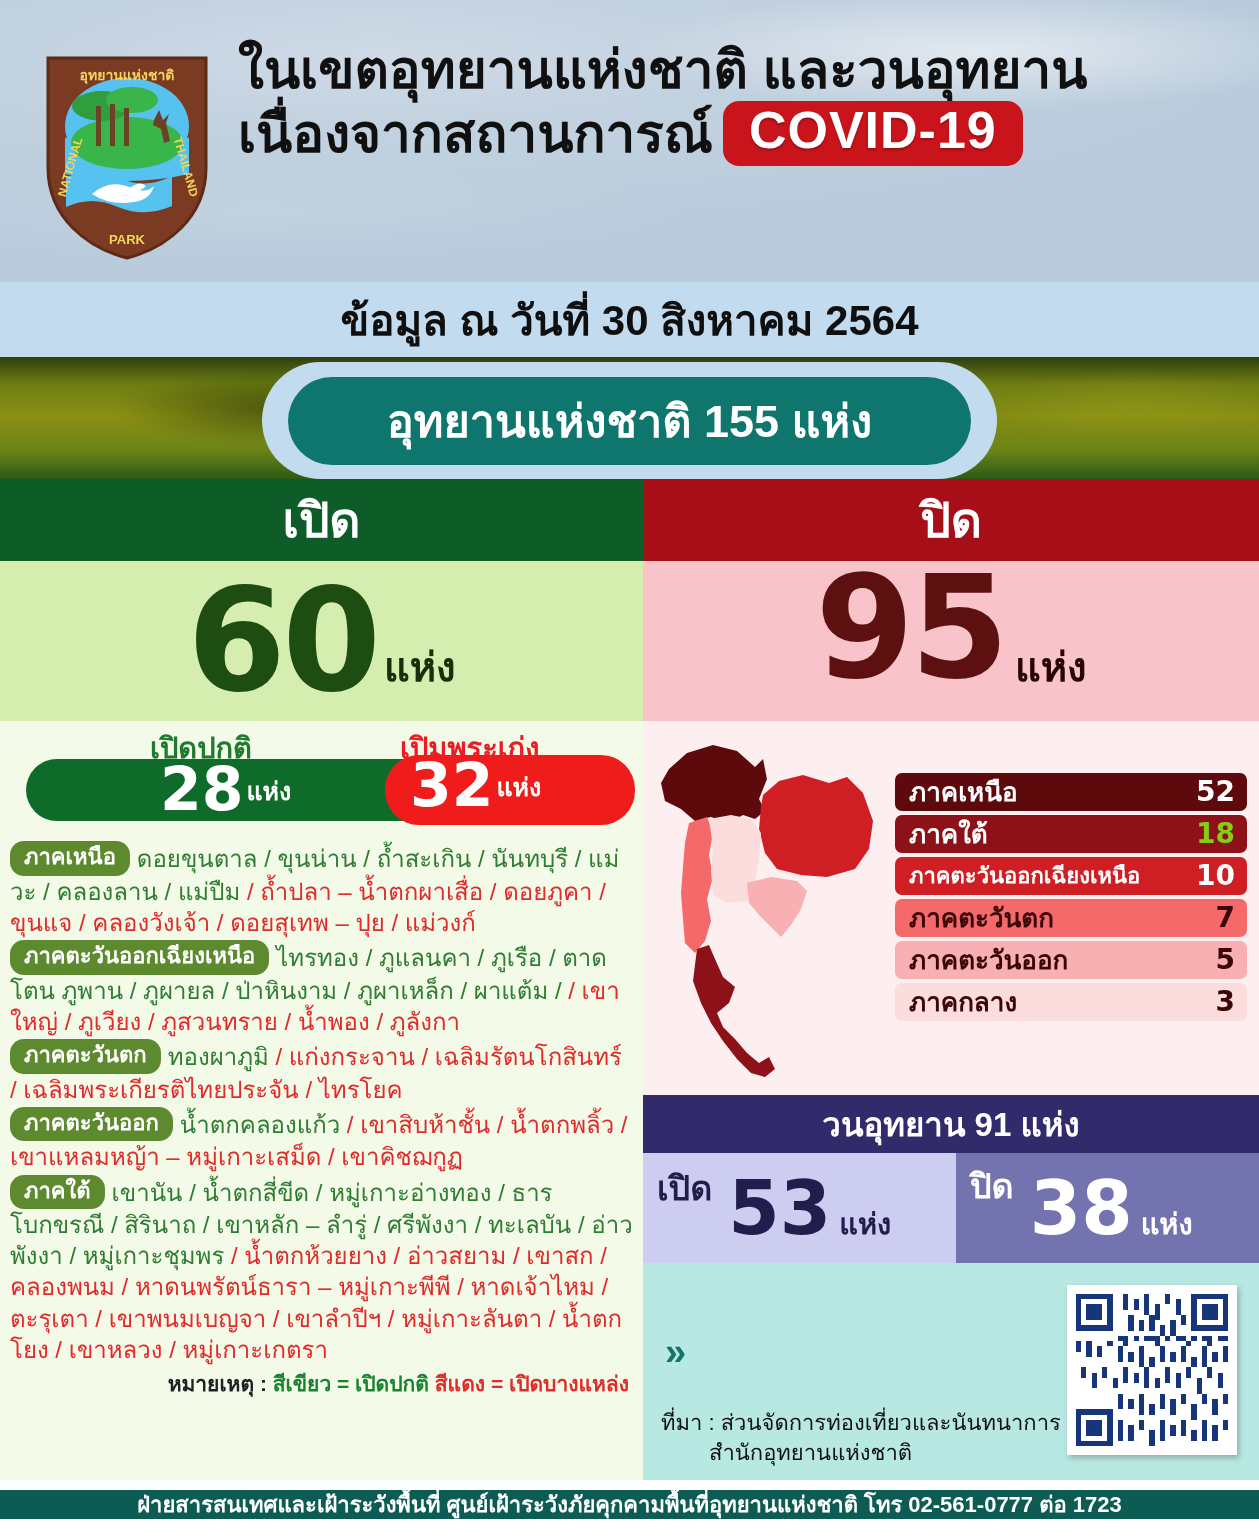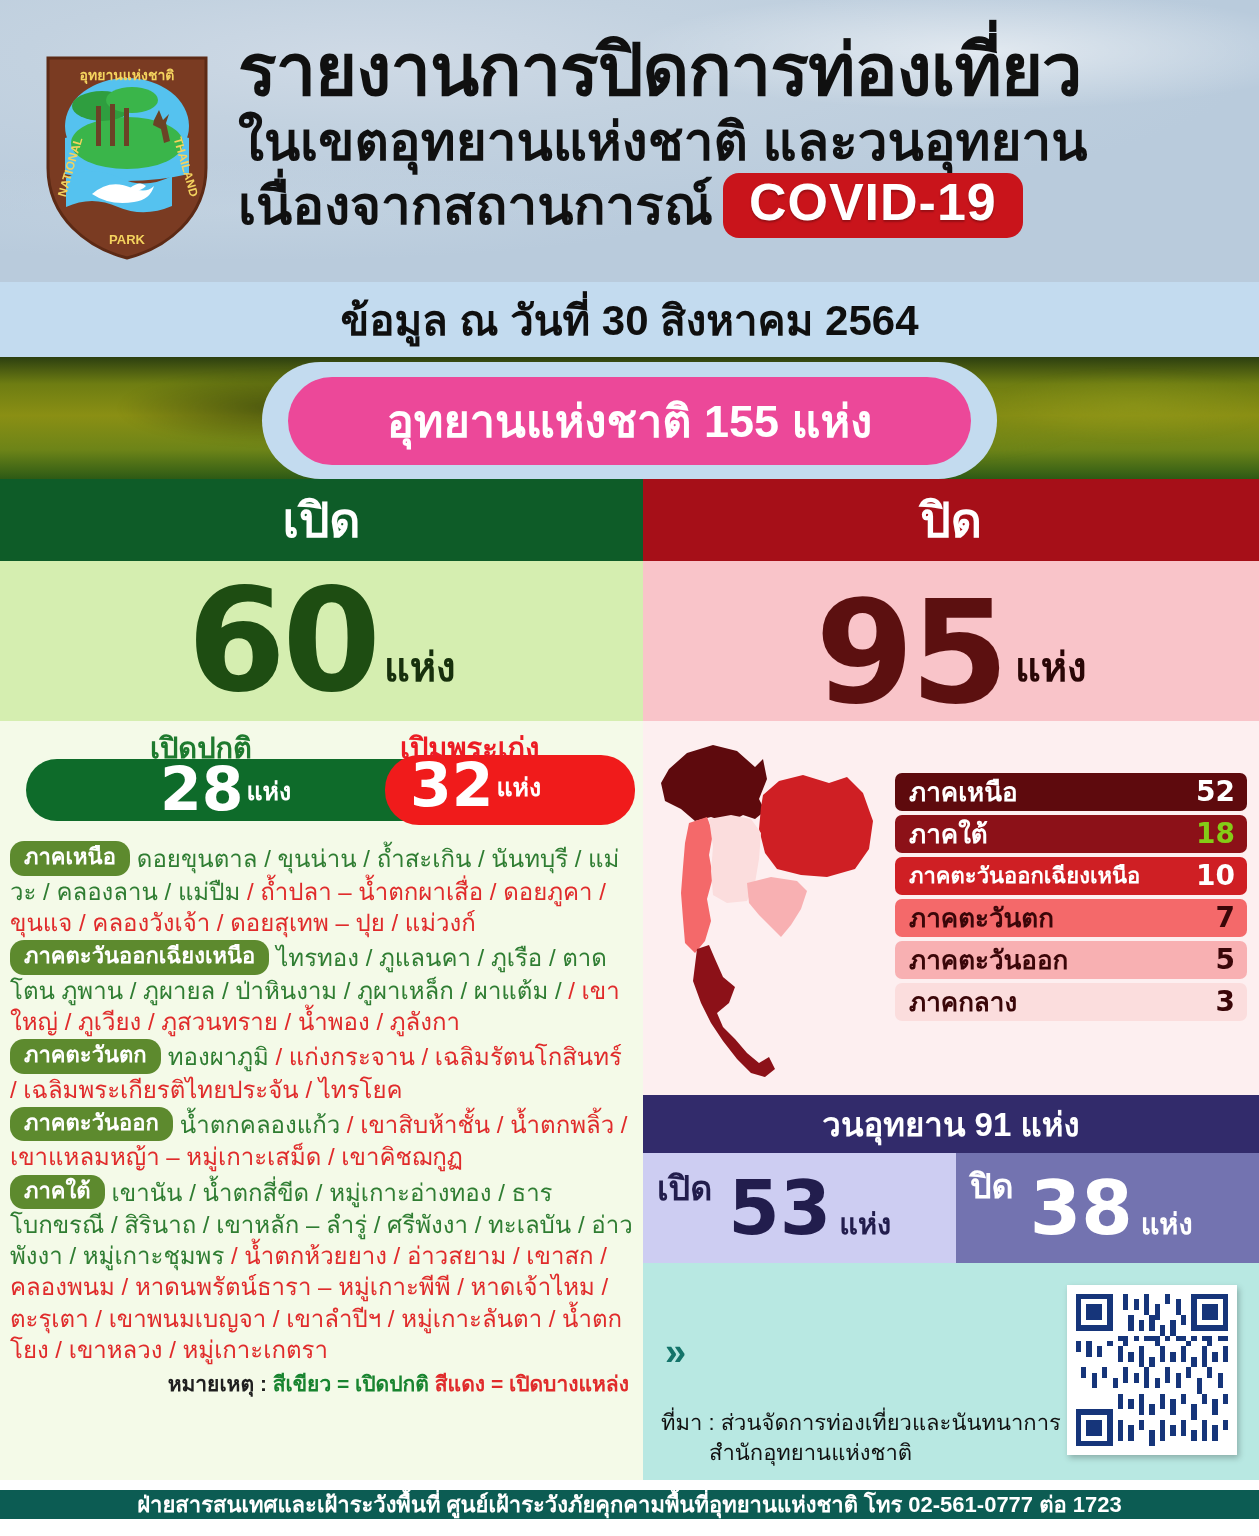--- a/index.html
+++ b/index.html
@@ -71,21 +71,21 @@
     filter:blur(3px);
   }
 
   
   .np-pill-outer {
     position:absolute; left:262px; top:362px; width:735px; height:117px;
     background:#c3dbef; border-radius:62px; z-index:6;
     display:flex; align-items:center; justify-content:center;
   }
   .np-pill-inner {
-    width:683px; height:88px; background:#ec4899; border-radius:48px;
+    width:683px; height:88px; background:#0f766e; border-radius:48px;
     display:flex; align-items:center; justify-content:center;
   }
   .np-pill-inner span { font-size:45px; font-weight:bold; color:#ffffff; }
 
   
   .oc-head-open {
     position:absolute; left:0; top:479px; width:643px; height:82px;
     background:#0e5c28; display:flex; align-items:center; justify-content:center; z-index:5;
   }
   .oc-head-closed {
@@ -98,21 +98,21 @@
 
   
   .oc-body-open {
     position:absolute; left:0; top:561px; width:643px; height:160px;
     background:#d5eeb0; z-index:5;
     display:flex; align-items:center; justify-content:center; gap:7px;
   }
   .oc-body-closed {
     position:absolute; left:643px; top:561px; width:616px; height:160px;
     background:#f9c4c9; z-index:5;
-    display:flex; align-items:flex-end; justify-content:center; gap:10px;
+    display:flex; align-items:flex-start; justify-content:center; gap:10px;
   }
   .bignum-open {
     font-size:142px; font-weight:bold; color:#1e4d12; line-height:.95;
     font-family:"DejaVu Sans", sans-serif; letter-spacing:-4px;
   }
   .bignum-closed {
     font-size:142px; font-weight:bold; color:#5c1010; line-height:.95;
     font-family:"DejaVu Sans", sans-serif; letter-spacing:-4px;
   }
   .unit-dark { font-size:40px; font-weight:bold; color:#17300c; align-self:flex-end; margin-bottom:22px; }
@@ -263,21 +263,20 @@
       <path d="M30 130 q25 -14 54 0 q25 12 52 -2 l0 30 q-28 12 -54 1 q-26 -12 -52 0 Z" fill="#55c2ef"></path>
       <path d="M56 146 q18 -16 40 -6 q14 6 22 -2 q-4 14 -20 16 q-24 4 -42 -8 Z" fill="#ffffff"></path>
       <path d="M94 140 q10 -8 16 -2 q-4 4 -12 6 Z" fill="#ffffff"></path>
       <text x="91" y="32" font-size="14" fill="#f4d35e" text-anchor="middle" font-weight="bold">อุทยานแห่งชาติ</text>
       <text x="38" y="120" font-size="12" fill="#f4d35e" font-weight="bold" transform="rotate(-74 38 120)" text-anchor="middle">NATIONAL</text>
       <text x="146" y="120" font-size="12" fill="#f4d35e" font-weight="bold" transform="rotate(74 146 120)" text-anchor="middle">THAILAND</text>
       <text x="91" y="196" font-size="13" fill="#f4d35e" font-weight="bold" text-anchor="middle">PARK</text>
     </svg>
 
     <div class="title-block">
-      <div class="t-line1">รายงานการปิดการท่องเที่ยว</div>
       <div class="t-line2">ในเขตอุทยานแห่งชาติ และวนอุทยาน</div>
       <div class="t-line3row">
         <div class="t-line3">เนื่องจากสถานการณ์</div>
         <div class="covid-badge">COVID-19</div>
       </div>
     </div>
   </div>
 
   <div class="datebar">
     <span>ข้อมูล ณ วันที่ 30 สิงหาคม 2564</span>

